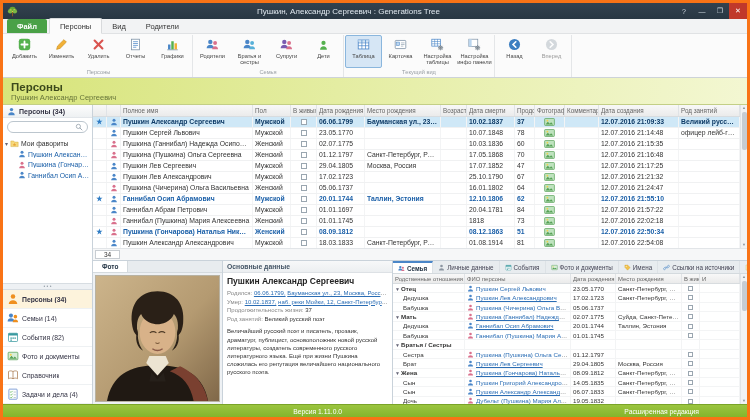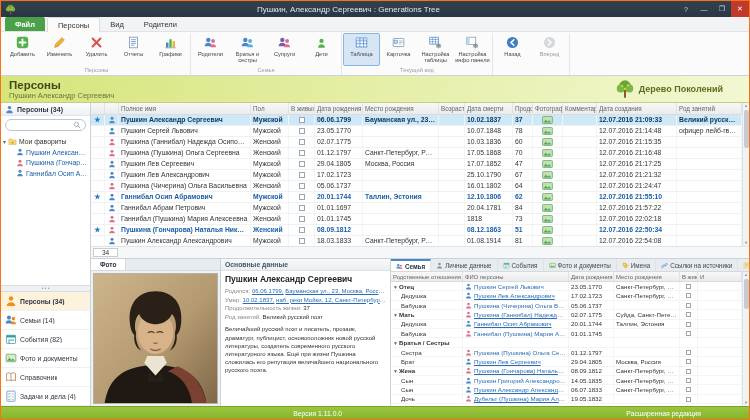--- a/index.html
+++ b/index.html
@@ -1,30 +1,30 @@
 <!DOCTYPE html>
 <html><head>
 <meta charset="utf-8">
 <style>
   *{margin:0;padding:0;box-sizing:border-box;font-family:"Liberation Sans",sans-serif}
   html,body{width:750px;height:420px;overflow:hidden;background:#d8dde2}
-  .app{width:750px;height:420px;display:flex;flex-direction:column;border:1px solid #f97316;background:#ef4444}
+  .app{width:750px;height:420px;display:flex;flex-direction:column;border:3px solid #f97316;background:#ef4444}
   .ic{display:inline-flex;align-items:center;justify-content:center}
 
   
   .titlebar{height:16px;background:linear-gradient(#33424f,#293743);display:flex;align-items:center;color:#dfe7ee;font-size:8px;flex:0 0 auto}
   .tb-icon{width:11px;height:11px;margin:0 4px}
   .tb-icon svg{width:11px;height:11px}
   .tb-title{flex:1;text-align:center;white-space:nowrap;overflow:hidden}
   .tb-ctrls{display:flex;height:100%}
   .tb-btn{width:18px;height:100%;display:flex;align-items:center;justify-content:center;font-size:7px;color:#cfd8e0;cursor:default}
   .tb-btn.close{background:#c0392b;color:#fff}
 
   
-  .menubar{height:15px;background:#f2f3f4;display:flex;align-items:flex-start;padding-left:4px;border-bottom:1px solid #e0e2e4}
+  .menubar{height:15px;background:#f2f3f4;display:flex;align-items:flex-end;padding-left:4px;border-bottom:1px solid #e0e2e4}
   .mtab{font-size:7.5px;padding:2.5px 10px;color:#333;border-radius:2px 2px 0 0}
   .mtab.file{background:#4aa147;color:#fff;margin-right:2px;font-weight:bold}
   .mtab.active{background:#fbfbfb;border:1px solid #d8dadc;border-bottom:1px solid #fbfbfb;margin-bottom:-1px}
 
   
   .ribbon{height:44px;background:#fbfbfb;border-bottom:1px solid #cdd3d8;display:flex;padding:1px 2px 0}
   .rgroup{display:flex;flex-direction:column;border-right:1px solid #e4e6e8;padding:0 1px}
   .rbtns{flex:1;display:flex;align-items:flex-start}
   .rbtn{width:37px;height:33px;display:flex;flex-direction:column;align-items:center;padding-top:2px;border:1px solid transparent;border-radius:2px}
   .rbtn.active{background:#d6e6f5;border-color:#8ab6dd}
@@ -345,34 +345,20 @@
           </div>
         </div>
         <div class="rlabel"></div>
       </div>
     </div>
 
   <div class="banner">
     <div class="bn-left">
       <div class="bn-title">Персоны</div>
       <div class="bn-sub">Пушкин Александр Сергеевич</div>
-    </div>
-    <div class="bn-logo">
-      <span class="bn-logo-ic ic">
-          <svg viewBox="0 0 16 16">
-            <circle cx="8" cy="5.6" r="4.6" fill="#69a433"></circle>
-            <circle cx="4.6" cy="7.6" r="3.2" fill="#7cb744"></circle>
-            <circle cx="11.4" cy="7.6" r="3.2" fill="#7cb744"></circle>
-            <rect x="7.2" y="9" width="1.6" height="6" fill="#8a5a2a"></rect>
-            <circle cx="5.6" cy="5.6" r="0.8" fill="#f2d24b"></circle>
-            <circle cx="10.4" cy="5" r="0.8" fill="#f2d24b"></circle>
-            <circle cx="8" cy="8" r="0.8" fill="#f2d24b"></circle>
-          </svg>
-        </span>
-      <span>Дерево Поколений</span>
     </div>
   </div>
 
   <div class="content">
 
     <div class="sidebar">
       <div class="sb-head">
         <span class="sb-head-ic ic">
             <svg viewBox="0 0 16 16">
               <circle cx="8" cy="4.6" r="3" fill="#4a86c8"></circle>

